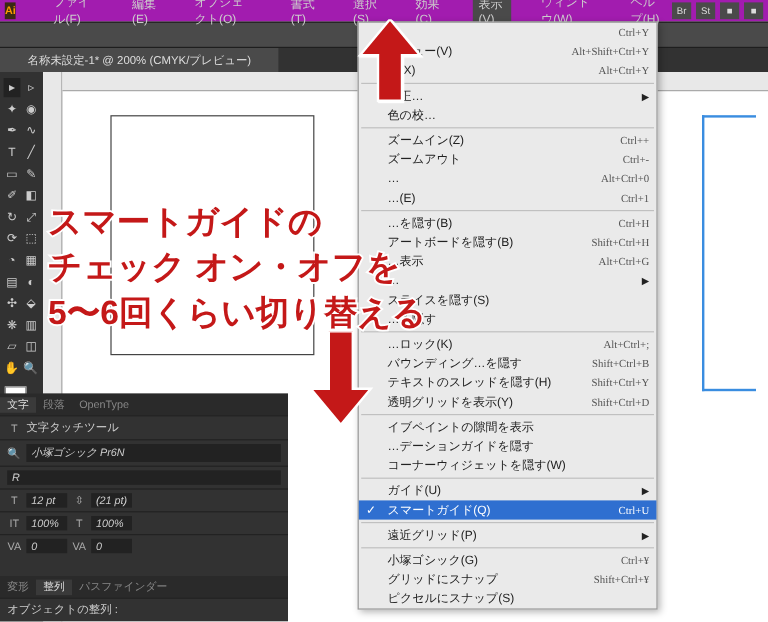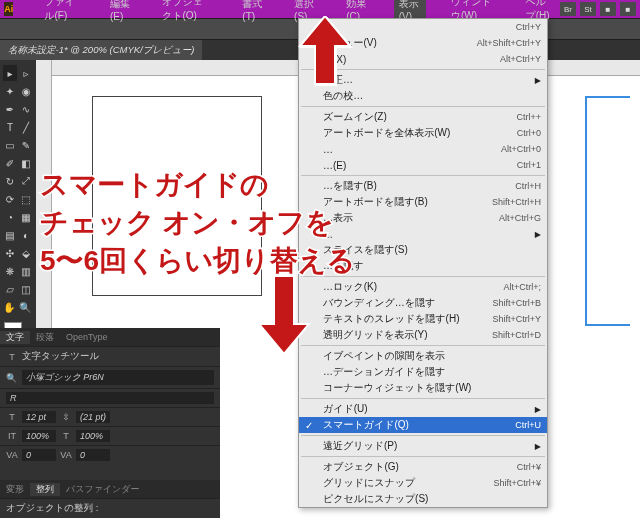--- a/index.html
+++ b/index.html
@@ -11,21 +11,21 @@
 .menubar .mitem { padding: 0 5px; cursor: default; margin-left: 20px; }
 .menubar .mitem.hl { background: #4a4a4a; }
 .menubar .right { margin-left: auto; display: flex; gap: 4px; align-items: center; }
 .menubar .ricon { width: 16px; height: 14px; background: #4a4a4a; font-size: 8px; display:flex;align-items:center;justify-content:center;color:#ddd; }
 
 
 .controlbar { height: 22px; background: #4a4a4a; border-top: 1px solid #1e1e1e; border-bottom: 1px solid #1e1e1e; }
 
 
 .doctab { height: 20px; background: #323232; display: flex; align-items: center; }
-.doctab .tab { background: #4a4a4a; height: 100%; padding: 0 8px; font-size: 9.5px; color: #ddd; display: flex; align-items: center; font-style: italic; }
+.doctab .tab { background: #4a4a4a; height: 100%; padding: 0 23px; font-size: 9.5px; color: #ddd; display: flex; align-items: center; }
 
 
 .main { position: absolute; top: 60px; left: 0; right: 0; bottom: 0; display: flex; }
 
 
 .toolbox { width: 36px; background: #323232; padding: 4px 2px; display: flex; flex-direction: column; gap: 0; }
 .toolbox .trow { display: flex; }
 .toolbox .tool { width: 16px; height: 16px; margin: 1px; font-size: 10px; color: #ccc; display: flex; align-items: center; justify-content: center; cursor: default; }
 .toolbox .tool.sel { background: #222; }
 .toolbox .swatch { margin-top: 6px; width: 28px; height: 28px; position: relative; align-self: center; }
@@ -34,33 +34,33 @@
 .toolbox .swatch .bg::after { content:""; position:absolute; top:0; left:0; right:0; bottom:0; background: linear-gradient(45deg, transparent 45%, #c00 45%, #c00 55%, transparent 55%); }
 
 
 .canvas { flex: 1; background: #fff; position: relative; }
 .ruler-h { position: absolute; top: 0; left: 16px; right: 0; height: 16px; background: #e8e8e8; border-bottom: 1px solid #aaa; }
 .ruler-v { position: absolute; top: 0; left: 0; bottom: 0; width: 16px; background: #e8e8e8; border-right: 1px solid #aaa; }
 .artboard { position: absolute; top: 36px; left: 56px; width: 170px; height: 200px; border: 1px solid #444; }
 .artboard2 { position: absolute; top: 36px; right: 10px; width: 45px; height: 230px; border-left: 2px solid #3a8de0; border-top: 2px solid #3a8de0; border-bottom: 2px solid #3a8de0; }
 
 
-.panels { position: absolute; left: 0; bottom: 0; width: 220px; background: #323232; color: #ccc; font-size: 9.5px; }
+.panels { position: absolute; left: 0; bottom: 0; width: 240px; background: #323232; color: #ccc; font-size: 9.5px; }
 .panels .ptabs { display: flex; background: #2a2a2a; height: 18px; align-items: center; }
 .panels .ptab { padding: 0 6px; font-size: 9px; color: #888; }
 .panels .ptab.act { color: #ddd; background: #3a3a3a; }
 .panels .prow { display: flex; align-items: center; padding: 3px 6px; gap: 4px; border-top: 1px solid #222; }
 .panels .pfield { background: #222; padding: 1px 4px; font-size: 9px; min-width: 34px; display: inline-block; font-style: italic; }
 .panels .picon { width: 12px; height: 12px; color:#aaa; font-size:9px; display:inline-flex;align-items:center;justify-content:center; }
 
 
 .dropdown { position: absolute; top: 18px; left: 298px; width: 250px; background: #eaeaea; border: 1px solid #999; box-shadow: 2px 2px 6px rgba(0,0,0,0.3); font-size: 10px; color: #222; z-index: 100; }
 .dropdown .drow { display: flex; align-items: center; height: 16px; padding: 0 6px 0 24px; position: relative; }
 .dropdown .drow.hl { background: #2f6fd0; color: #fff; }
-.dropdown .drow .scut { margin-left: auto; font-size: 9px; color: #555; }
+.dropdown .drow .scut { margin-left: auto; font-size: 9px; color: #555; font-family: Liberation Serif, serif; }
 .dropdown .drow.hl .scut { color: #fff; }
 .dropdown .dsep { height: 1px; background: #c0c0c0; margin: 2px 2px; }
 .dropdown .drow .chk { position: absolute; left: 6px; font-size: 10px; }
 .dropdown .drow .arr { position: absolute; right: 6px; font-size: 8px; }
 
 
 .arrow-up { position: absolute; top: 16px; left: 295px; z-index: 200; }
 .arrow-up svg { filter: drop-shadow(1px 1px 0 #fff); }
 .arrow-down { position: absolute; top: 276px; left: 254px; z-index: 200; }
 .annot { position: absolute; top: 166px; left: 40px; z-index: 200; font-size: 28px; font-weight: 800; color: #c41818; line-height: 1.35; -webkit-text-stroke: 3px #fff; paint-order: stroke fill; white-space: nowrap; letter-spacing: 0px; }
@@ -190,22 +190,22 @@
     </div>
     <div class="drow">
       <span>色の校…</span>
     </div>
     <div class="dsep"></div>
     <div class="drow">
       <span>ズームイン(Z)</span>
       <span class="scut">Ctrl++</span>
     </div>
     <div class="drow">
-      <span>アートボードを全体表示(W)</span>
-      <span class="scut">Ctrl+0</span>
+      <span>ズームアウト</span>
+      <span class="scut">Ctrl+-</span>
     </div>
     <div class="drow">
       <span>…</span>
       <span class="scut">Alt+Ctrl+0</span>
     </div>
     <div class="drow">
       <span>…(E)</span>
       <span class="scut">Ctrl+1</span>
     </div>
     <div class="dsep"></div>
@@ -268,21 +268,21 @@
       <span>スマートガイド(Q)</span>
       <span class="scut">Ctrl+U</span>
     </div>
     <div class="dsep"></div>
     <div class="drow">
       <span>遠近グリッド(P)</span>
       <span class="arr">▶</span>
     </div>
     <div class="dsep"></div>
     <div class="drow">
-      <span>オブジェクト(G)</span>
+      <span>小塚ゴシック(G)</span>
       <span class="scut">Ctrl+¥</span>
     </div>
     <div class="drow">
       <span>グリッドにスナップ</span>
       <span class="scut">Shift+Ctrl+¥</span>
     </div>
     <div class="drow">
       <span>ピクセルにスナップ(S)</span>
     </div>
   </div>

